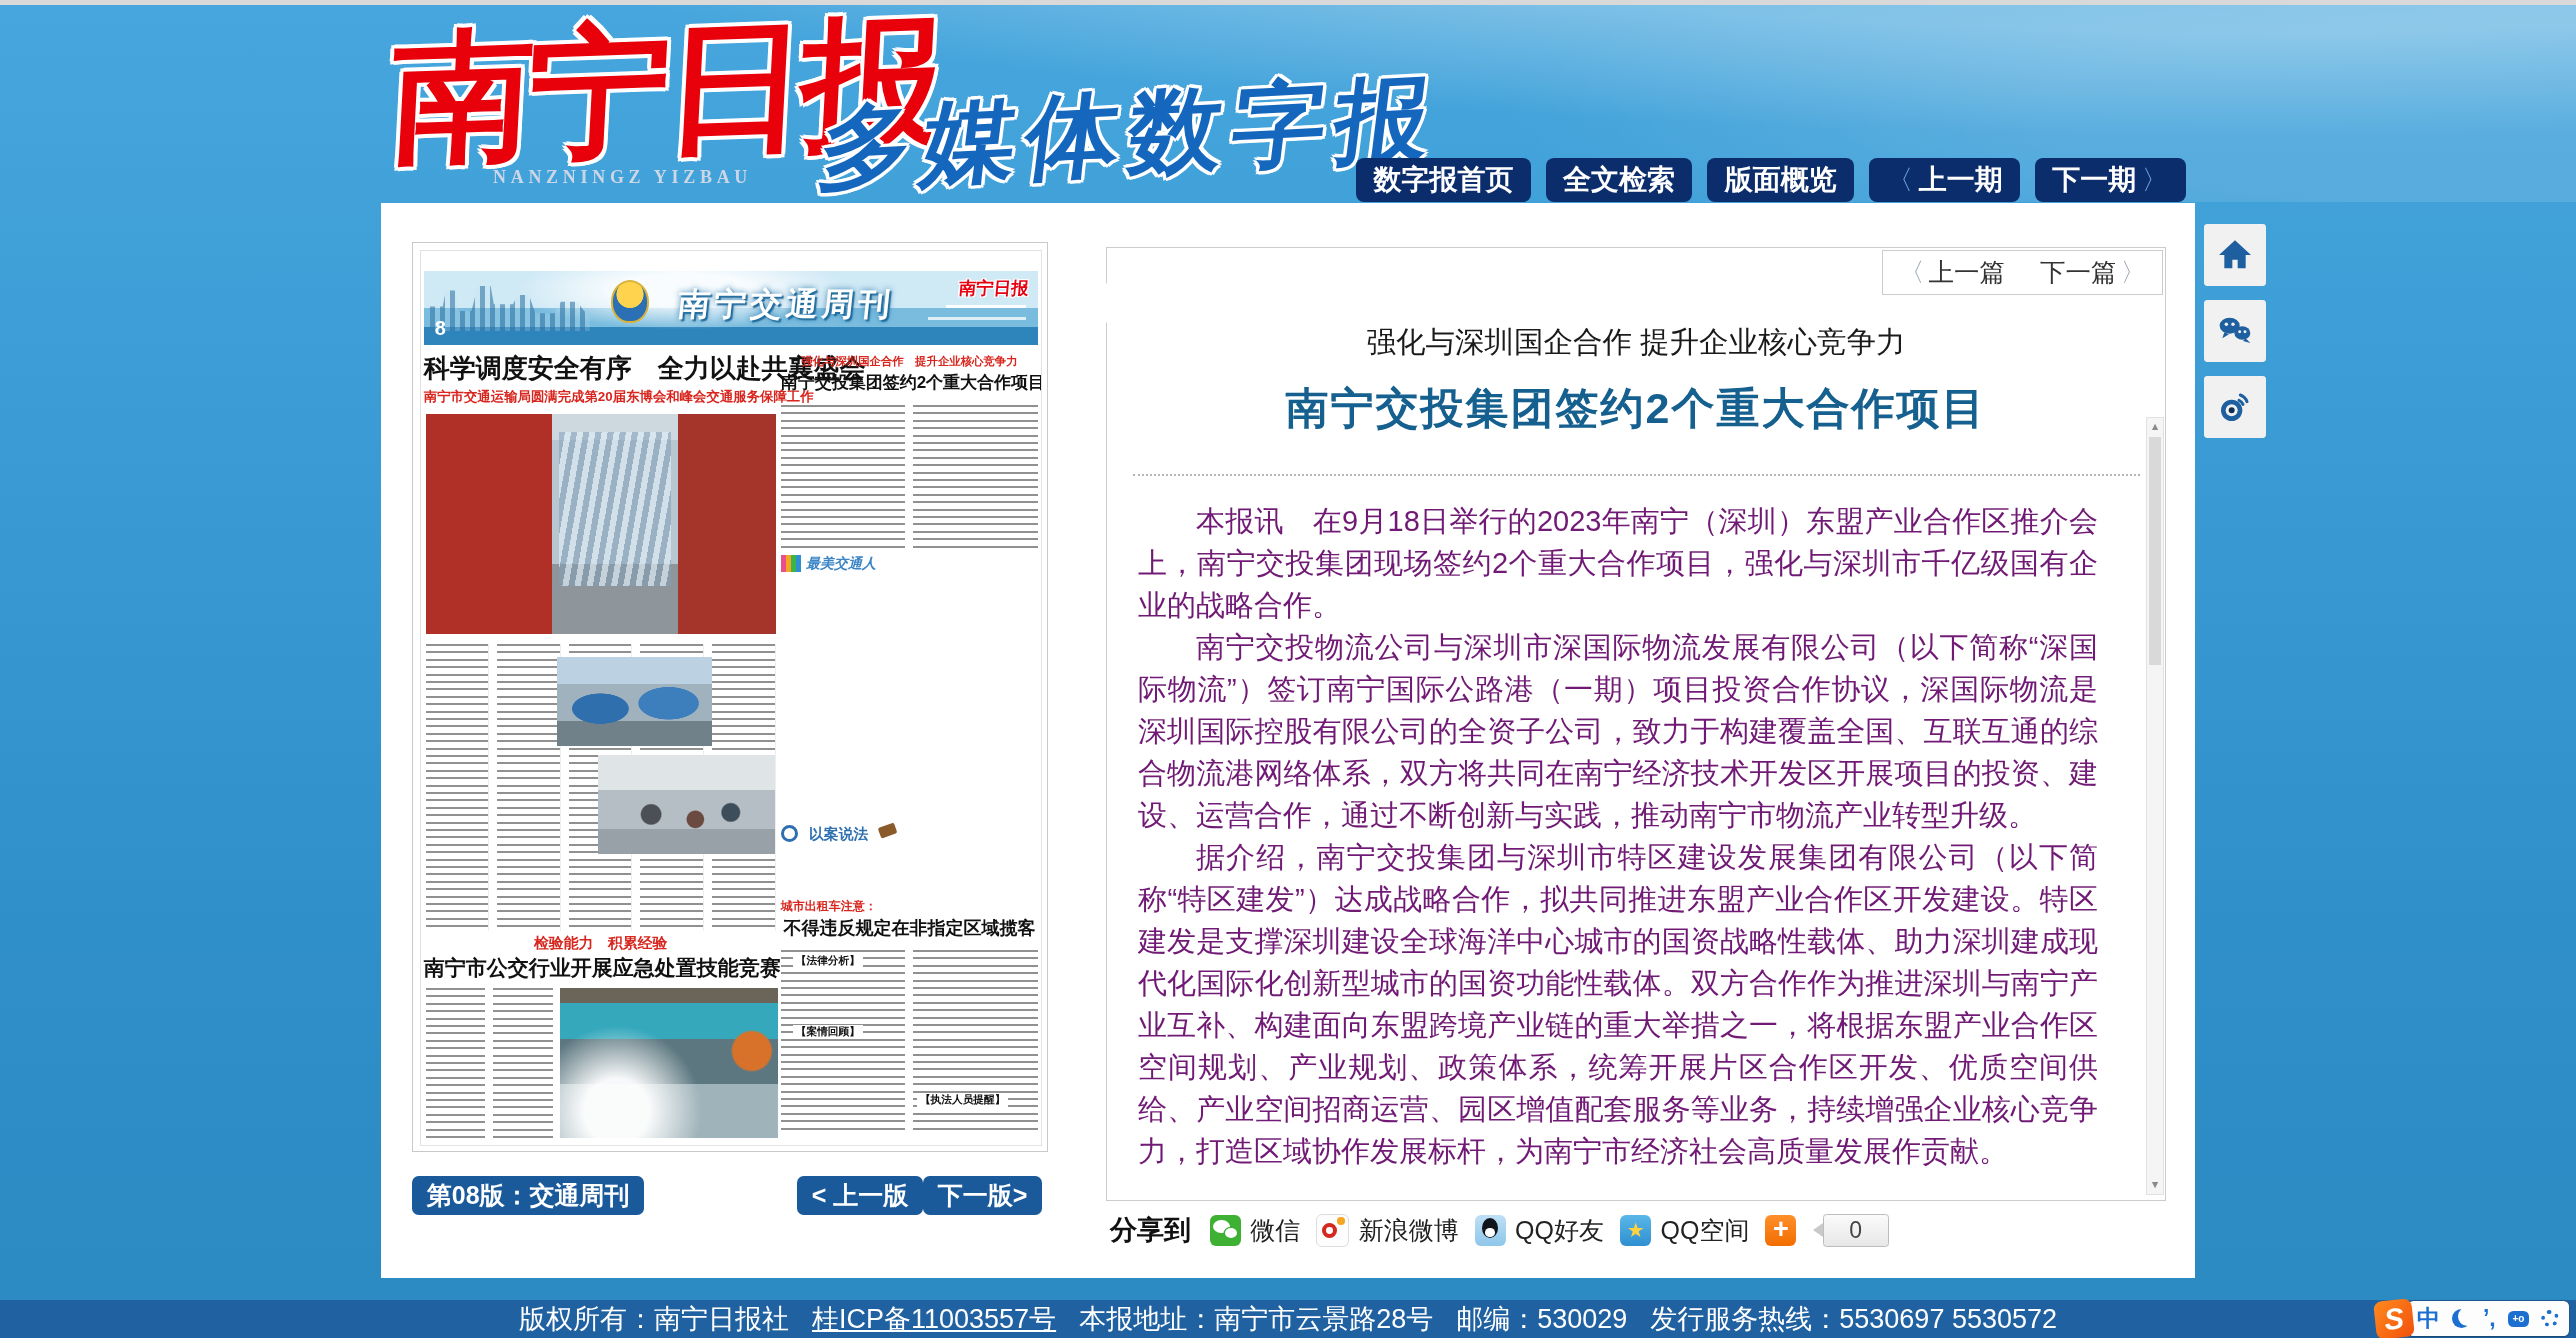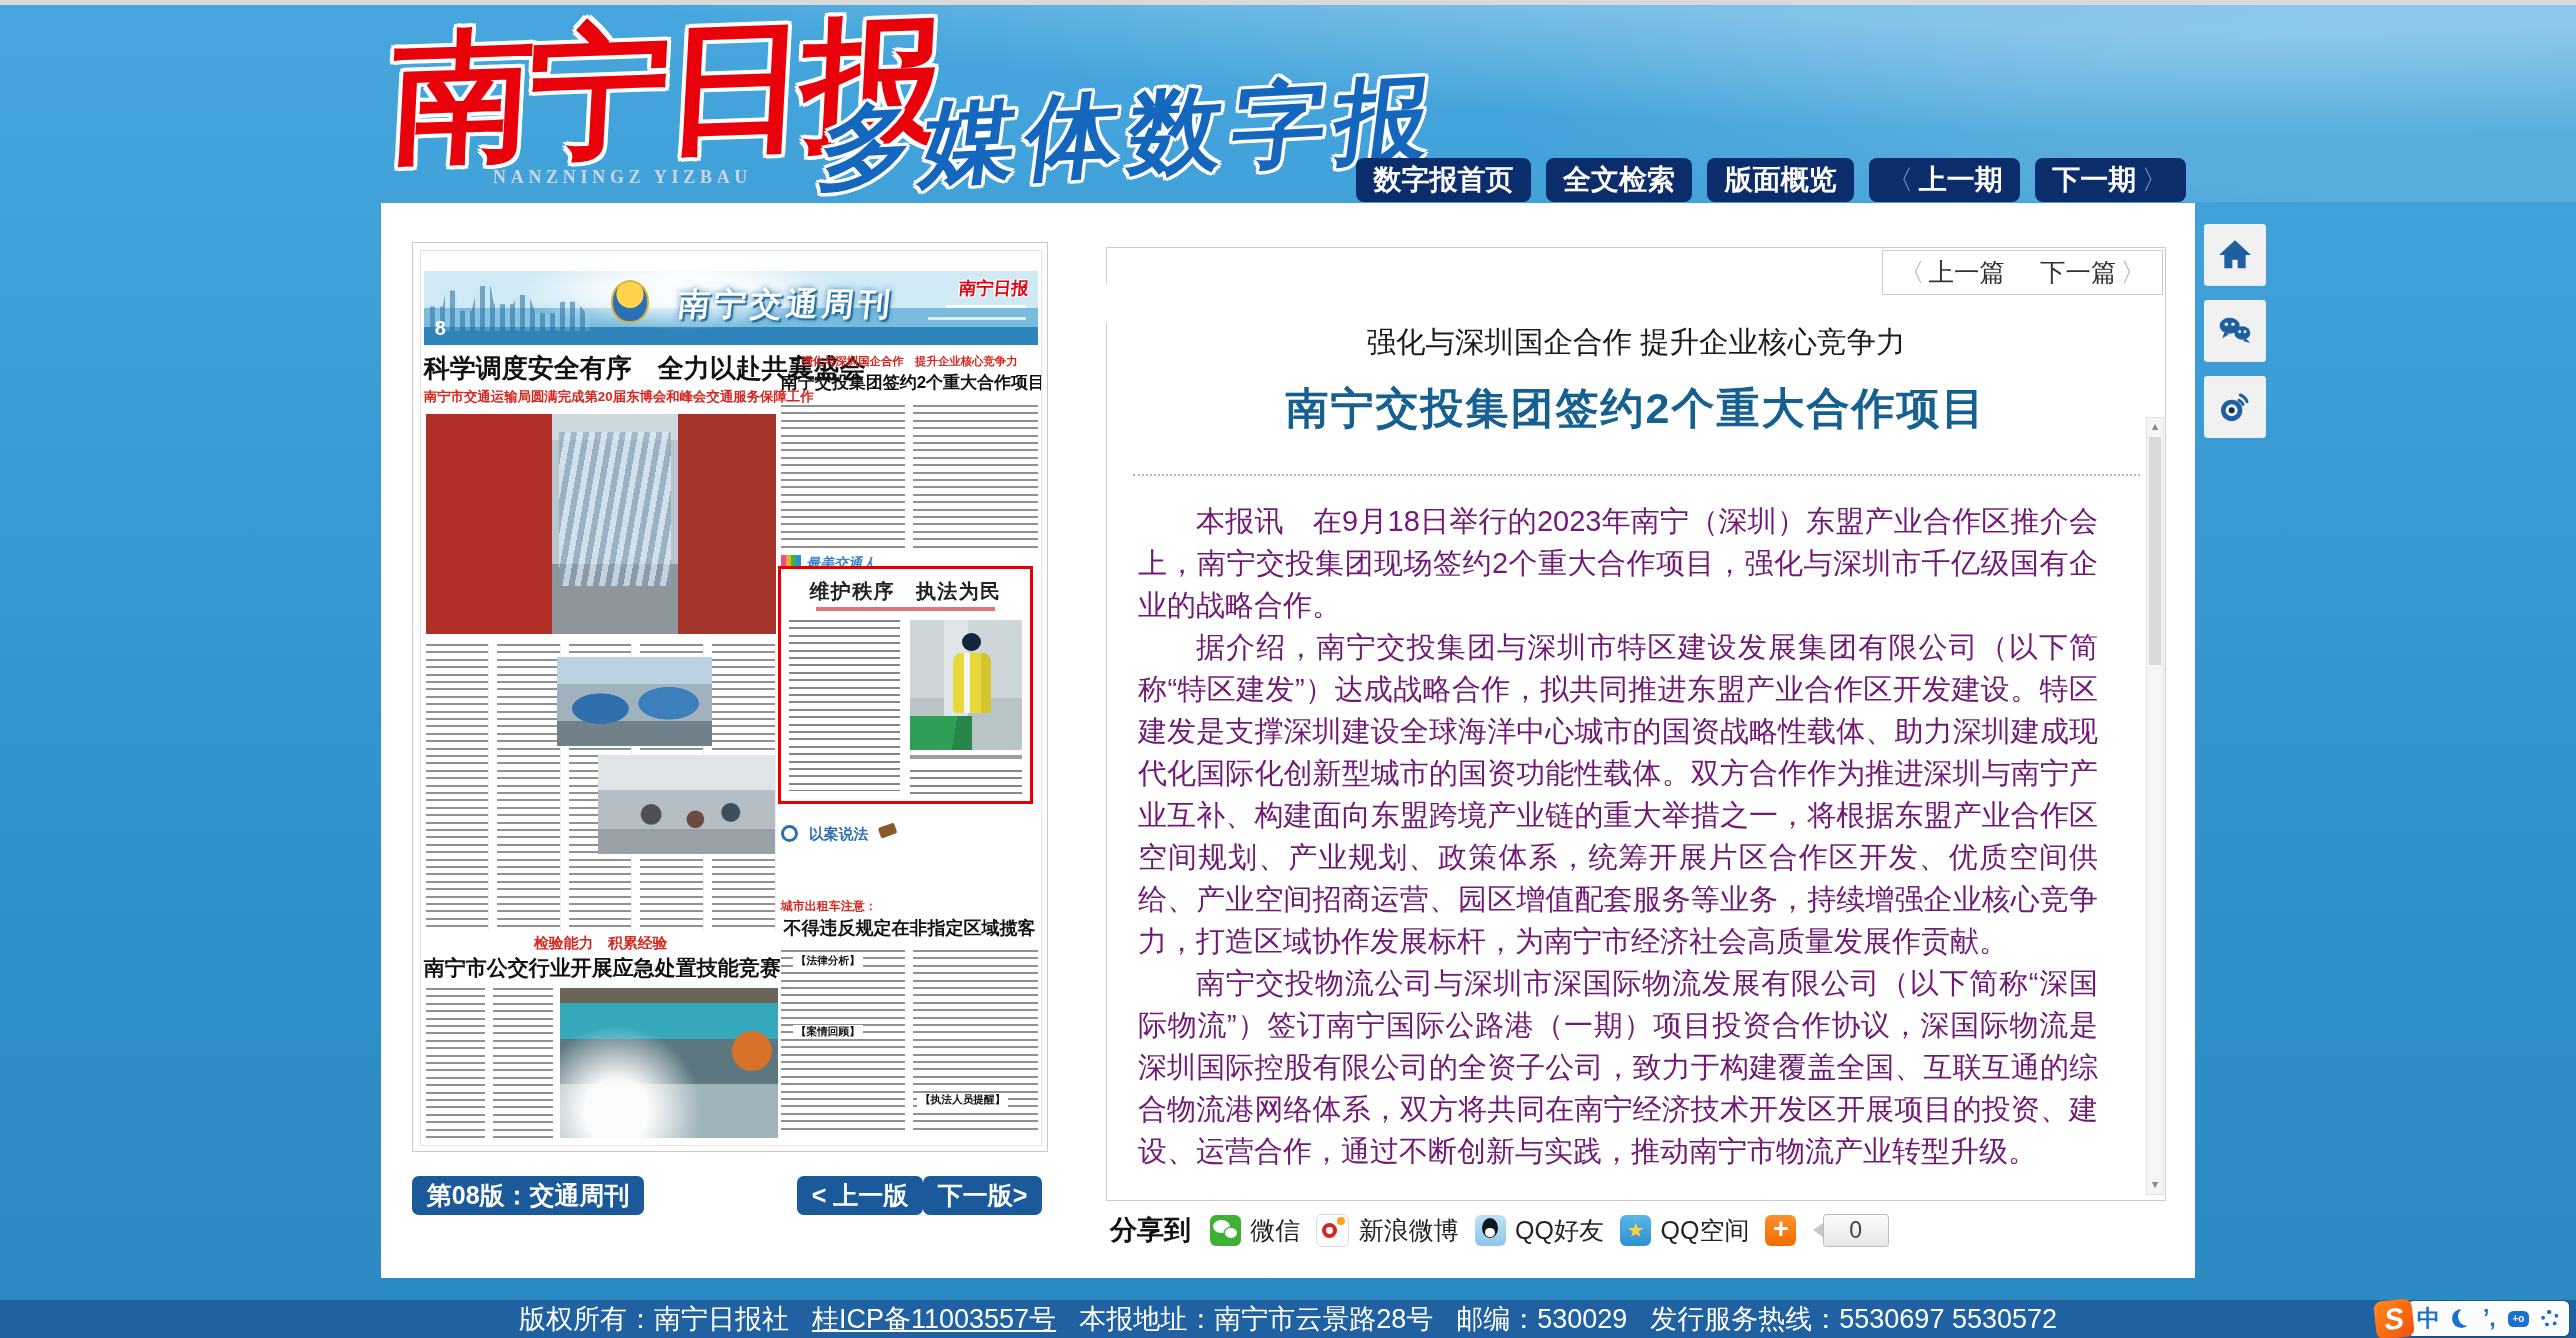--- a/index.html
+++ b/index.html
@@ -250,33 +250,20 @@
       <div class="m-colsB cols">
           <i></i>
           <i></i>
         </div>
 
       <div class="m-feat">
         <span class="rb"></span>
         <span class="ft">最美交通人</span>
       </div>
 
-      <div class="m-redbox">
-        <div class="m-bxh">维护秩序　执法为民</div>
-        <div class="m-bxby"></div>
-        <div class="m-bxtx tx"></div>
-        <div class="m-bxph">
-          <div class="pillar"></div>
-          <div class="cap"></div>
-          <div class="vest"></div>
-          <div class="green"></div>
-        </div>
-        <div class="m-bxcap"></div>
-        <div class="m-bxbot tx"></div>
-      </div>
 
       <div class="m-law">
         <span class="ring"></span>
         <span class="lt">以案说法</span>
         <span class="gavel"></span>
       </div>
       <div class="m-lnote">城市出租车注意：</div>
       <div class="m-lh">不得违反规定在非指定区域揽客</div>
       <div class="m-colsD cols">
           <i></i>
@@ -310,22 +297,22 @@
       <span class="pn-item">
         <span>下一篇</span>
         <span class="br">〉</span>
       </span>
     </div>
     <div class="art-kicker">强化与深圳国企合作 提升企业核心竞争力</div>
     <div class="art-title">南宁交投集团签约2个重大合作项目</div>
     <div class="art-dots"></div>
     <div class="art-body">
       <p>本报讯　在9月18日举行的2023年南宁（深圳）东盟产业合作区推介会上，南宁交投集团现场签约2个重大合作项目，强化与深圳市千亿级国有企业的战略合作。</p>
+      <p>南宁交投物流公司与深圳市深国际物流发展有限公司（以下简称“深国际物流”）签订南宁国际公路港（一期）项目投资合作协议，深国际物流是深圳国际控股有限公司的全资子公司，致力于构建覆盖全国、互联互通的综合物流港网络体系，双方将共同在南宁经济技术开发区开展项目的投资、建设、运营合作，通过不断创新与实践，推动南宁市物流产业转型升级。</p>
       <p>据介绍，南宁交投集团与深圳市特区建设发展集团有限公司（以下简称“特区建发”）达成战略合作，拟共同推进东盟产业合作区开发建设。特区建发是支撑深圳建设全球海洋中心城市的国资战略性载体、助力深圳建成现代化国际化创新型城市的国资功能性载体。双方合作作为推进深圳与南宁产业互补、构建面向东盟跨境产业链的重大举措之一，将根据东盟产业合作区空间规划、产业规划、政策体系，统筹开展片区合作区开发、优质空间供给、产业空间招商运营、园区增值配套服务等业务，持续增强企业核心竞争力，打造区域协作发展标杆，为南宁市经济社会高质量发展作贡献。</p>
-      <p>南宁交投物流公司与深圳市深国际物流发展有限公司（以下简称“深国际物流”）签订南宁国际公路港（一期）项目投资合作协议，深国际物流是深圳国际控股有限公司的全资子公司，致力于构建覆盖全国、互联互通的综合物流港网络体系，双方将共同在南宁经济技术开发区开展项目的投资、建设、运营合作，通过不断创新与实践，推动南宁市物流产业转型升级。</p>
       <p>近年来，南宁交投集团坚守主责、强化主业，紧扣“大交通、大能源、大物流”产业发展定位，主动服务国家、自治区和南宁市发展战略，质效并举开展重大战略项目投资建设，乘势而进、蓄势而转，加大招商合作力度、项目谋划力度和产业发展力度，积极推动项目建设。</p>
     </div>
     <div class="scrollbar">
       <div class="sb-up">▲</div>
       <div class="sb-thumb"></div>
       <div class="sb-down">▼</div>
     </div>
   </div>
 
   <div class="share">

